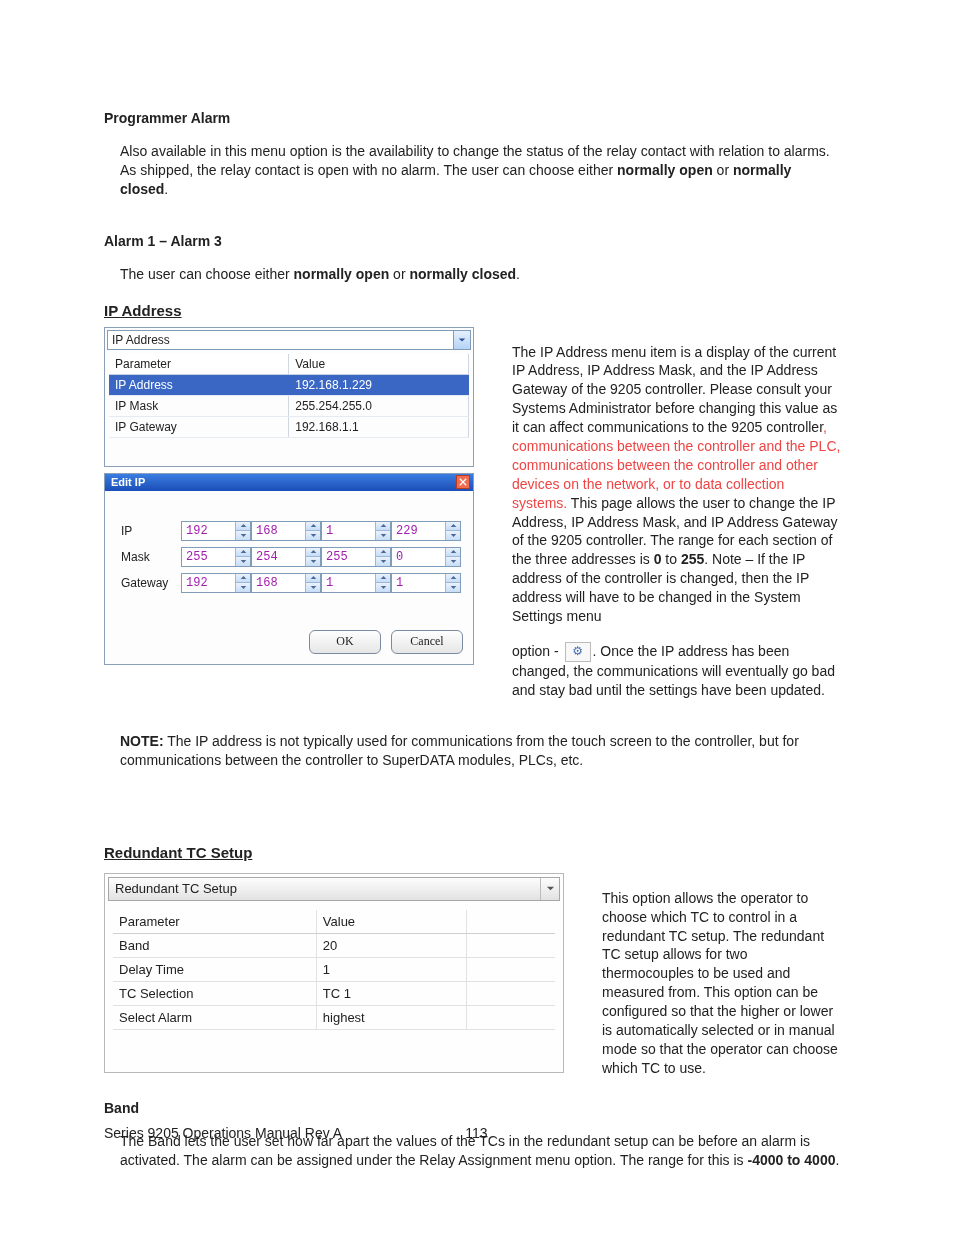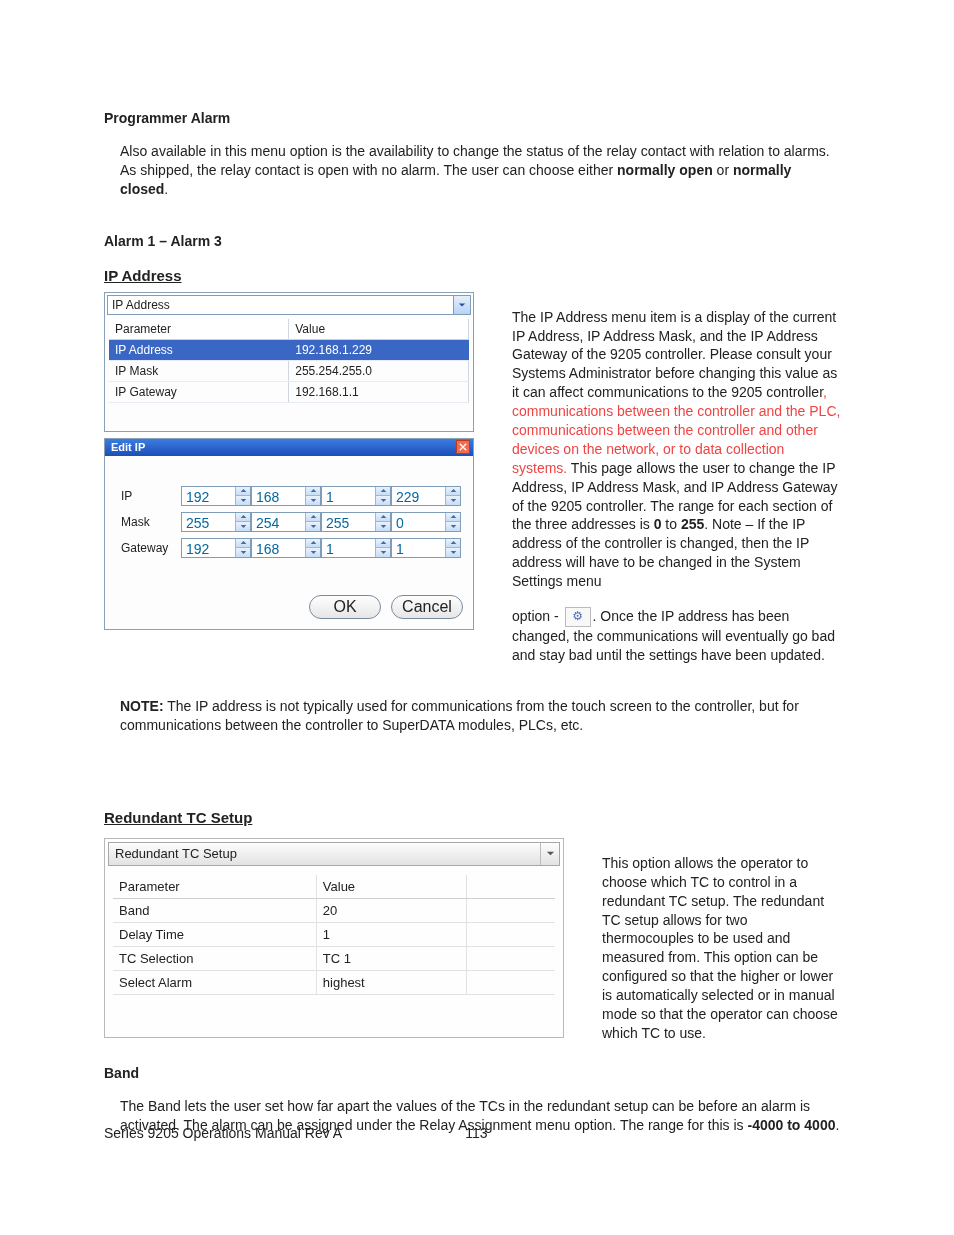--- a/index.html
+++ b/index.html
@@ -135,22 +135,23 @@
     width: 70px;
     height: 20px;
     border: 1px solid #7f9db9;
     margin-right: 0px;
     background: #fff;
     box-sizing: border-box;
   }
   .spinner .sp-val {
     flex: 1;
     padding: 2px 4px;
-    font-size: 14px;
-    color: #0369a1;
+    font-size: 12px;
+    color: #a21caf;
+    font-family: Liberation Mono, monospace;
   }
   .spinner .sp-btns {
     width: 14px;
     display: flex;
     flex-direction: column;
     border-left: 1px solid #9cb7d8;
   }
   .spinner .sp-up, .spinner .sp-down {
     flex: 1;
     background: linear-gradient(#eaf2fc, #c7ddf7);
@@ -164,25 +165,26 @@
     right: 10px;
     bottom: 10px;
     display: flex;
     gap: 10px;
   }
   .winbtn {
     min-width: 70px;
     height: 22px;
     border: 1px solid #7a8aa0;
     background: linear-gradient(#fefefe, #e6e6e6);
-    font-size: 16px;
+    font-size: 12px;
     display: flex;
     align-items: center;
     justify-content: center;
-    border-radius: 12px;
+    border-radius: 6px;
+    font-family: Liberation Serif, serif;
   }
 
   
   .gear-icon {
     display: inline-block;
     width: 24px; height: 18px;
     border: 1px solid #bbb;
     background: #f8f8f8;
     position: relative;
     vertical-align: middle;
@@ -254,20 +256,23 @@
 <div class="page">
 
   <div class="section-title">Programmer Alarm</div>
   <p>
     <span>Also available in this menu option is the availability to change the status of the relay contact with relation to alarms. As shipped, the relay contact is open with no alarm.  The user can choose either </span><span class="bold">normally open</span><span> or </span><span class="bold">normally closed</span><span>.</span>
   </p>
 
   <div style="height:18px"></div>
 
   <div class="section-title">Alarm 1 – Alarm 3</div>
+  <p>
+    <span>The user can choose either </span><span class="bold">normally open</span><span> or </span><span class="bold">normally closed</span><span>.</span>
+  </p>
 
   <div class="section-title u">IP Address</div>
 
   <div class="ip-block">
     <div class="ip-left">
 
       <div class="panel ip-list">
         <div class="dd-header">
           <div class="dd-text">IP Address</div>
           <div class="dd-btn">

